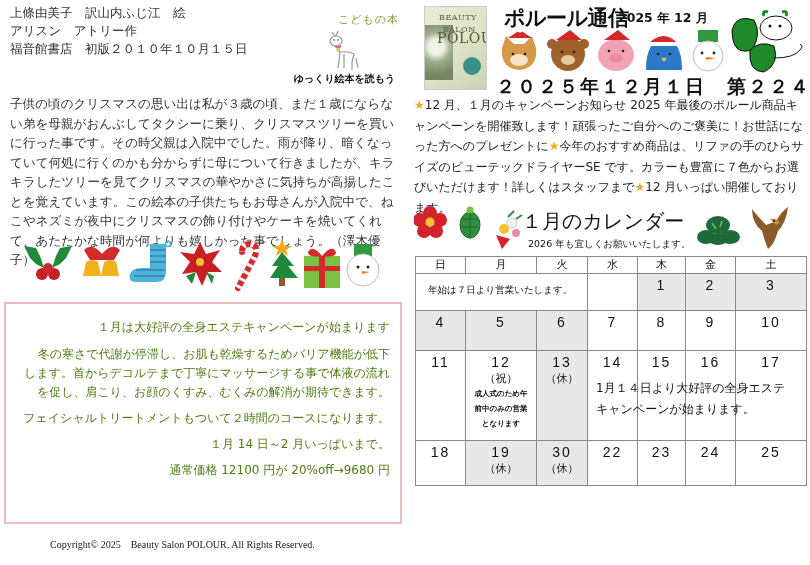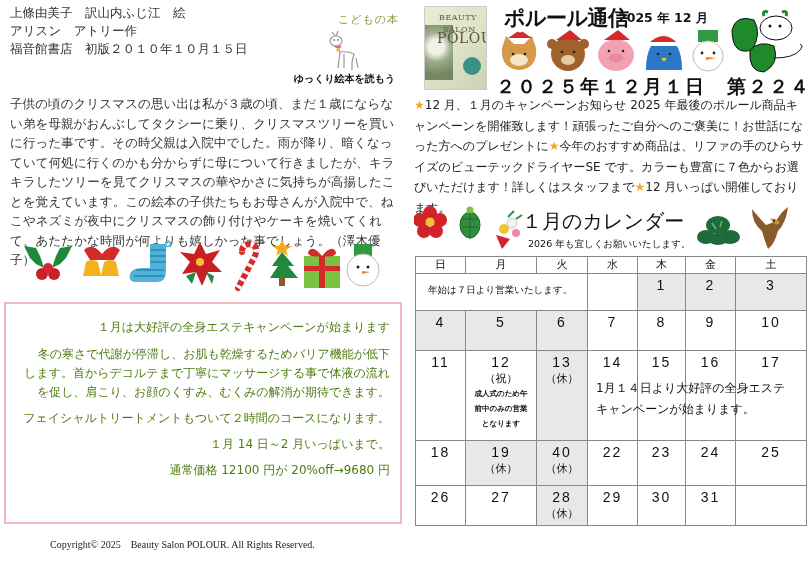--- a/index.html
+++ b/index.html
@@ -325,36 +325,24 @@
       <td><span>16</span></td>
       <td><span>17</span></td>
     </tr>
     <tr style="height:45px">
       <td><span>18</span></td>
       <td class="gray">
         <span>19</span>
         <span class="sub">（休）</span>
       </td>
       <td class="gray">
-        <span>40</span>
+        <span>30</span>
         <span class="sub">（休）</span>
       </td>
       <td><span>22</span></td>
       <td><span>23</span></td>
       <td><span>24</span></td>
       <td><span>25</span></td>
     </tr>
-    <tr style="height:40px">
-      <td><span>26</span></td>
-      <td><span>27</span></td>
-      <td class="gray">
-        <span>28</span>
-        <span class="sub">（休）</span>
-      </td>
-      <td><span>29</span></td>
-      <td><span>30</span></td>
-      <td><span>31</span></td>
-      <td></td>
-    </tr>
   </tbody>
 </table>
 
 <div class="abs overlay-note">1月１４日より大好評の全身エステキャンペーンが始まります。</div>
 
 </body></html>

